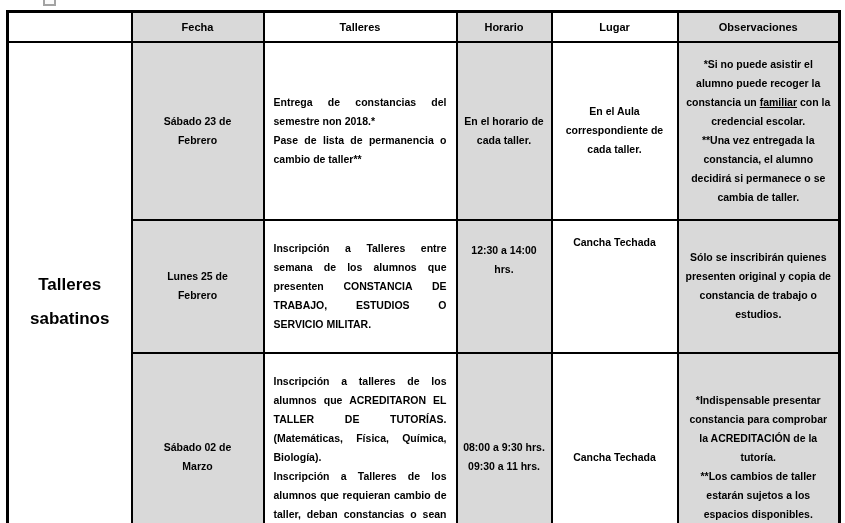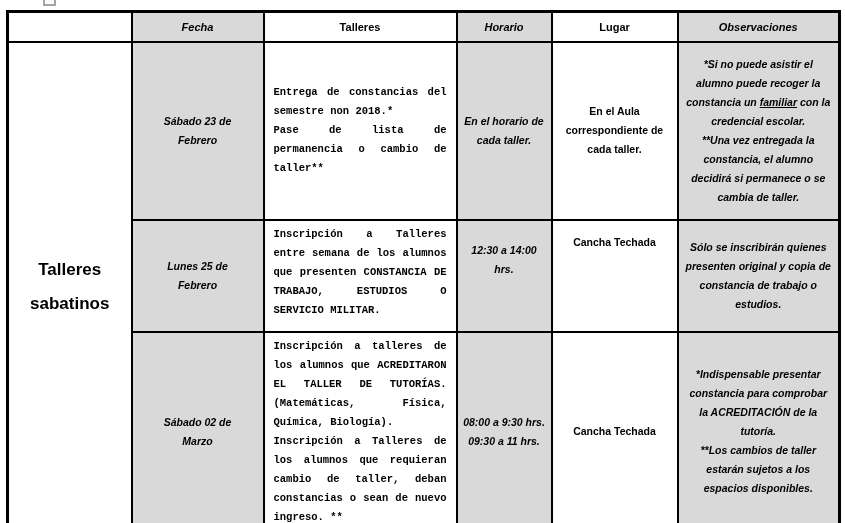--- a/index.html
+++ b/index.html
@@ -20,40 +20,40 @@
     position:absolute;left:6px;top:10px;width:832px;
     border-collapse:collapse;table-layout:fixed;
     border:3px solid var(--border,#000);
     font-weight:700;
   }
   td{
     border:2px solid var(--border,#000);
     padding:0;vertical-align:middle;overflow:hidden;
     box-sizing:border-box;
   }
-  .shade{background:var(--shade,#d9d9d9);font-style:italic;}
+  .shade{background:var(--shade,#d9d9d9);}
 
   tr.r-head{height:30px;}
   tr.r1{height:178px;}
   tr.r2{height:112px;}
   tr.r3{height:181px;}
 
   .th{font-size:11px;text-align:center;}
 
   .side{
     text-align:center;font-size:17px;line-height:34px;background:#fff;
     padding:0 10px;
   }
 
   p.t{margin:0;font-size:10.5px;line-height:19px;}
   .c{text-align:center;}
   .jp{text-align:justify;}
 
   td.fecha{padding:0 25px;text-align:center;}
-  td.act{padding:4px 9px;font-family:Liberation Mono, monospace;}
+  td.act{padding:18px 9px;}
   td.hor{padding:20px 4px;text-align:center;}
   td.lug{padding:12px 8px;text-align:center;}
   td.obs{padding:2px 7px;text-align:center;margin-left:40px;}
 
   td.vt{vertical-align:top;}
   .pt12{padding-top:12px;margin-left:36px;}
   .pt14{padding-top:14px;margin-top:24px;}
 
   .gap20{margin-top:20px;}
   .gap22{margin-top:22px;}

